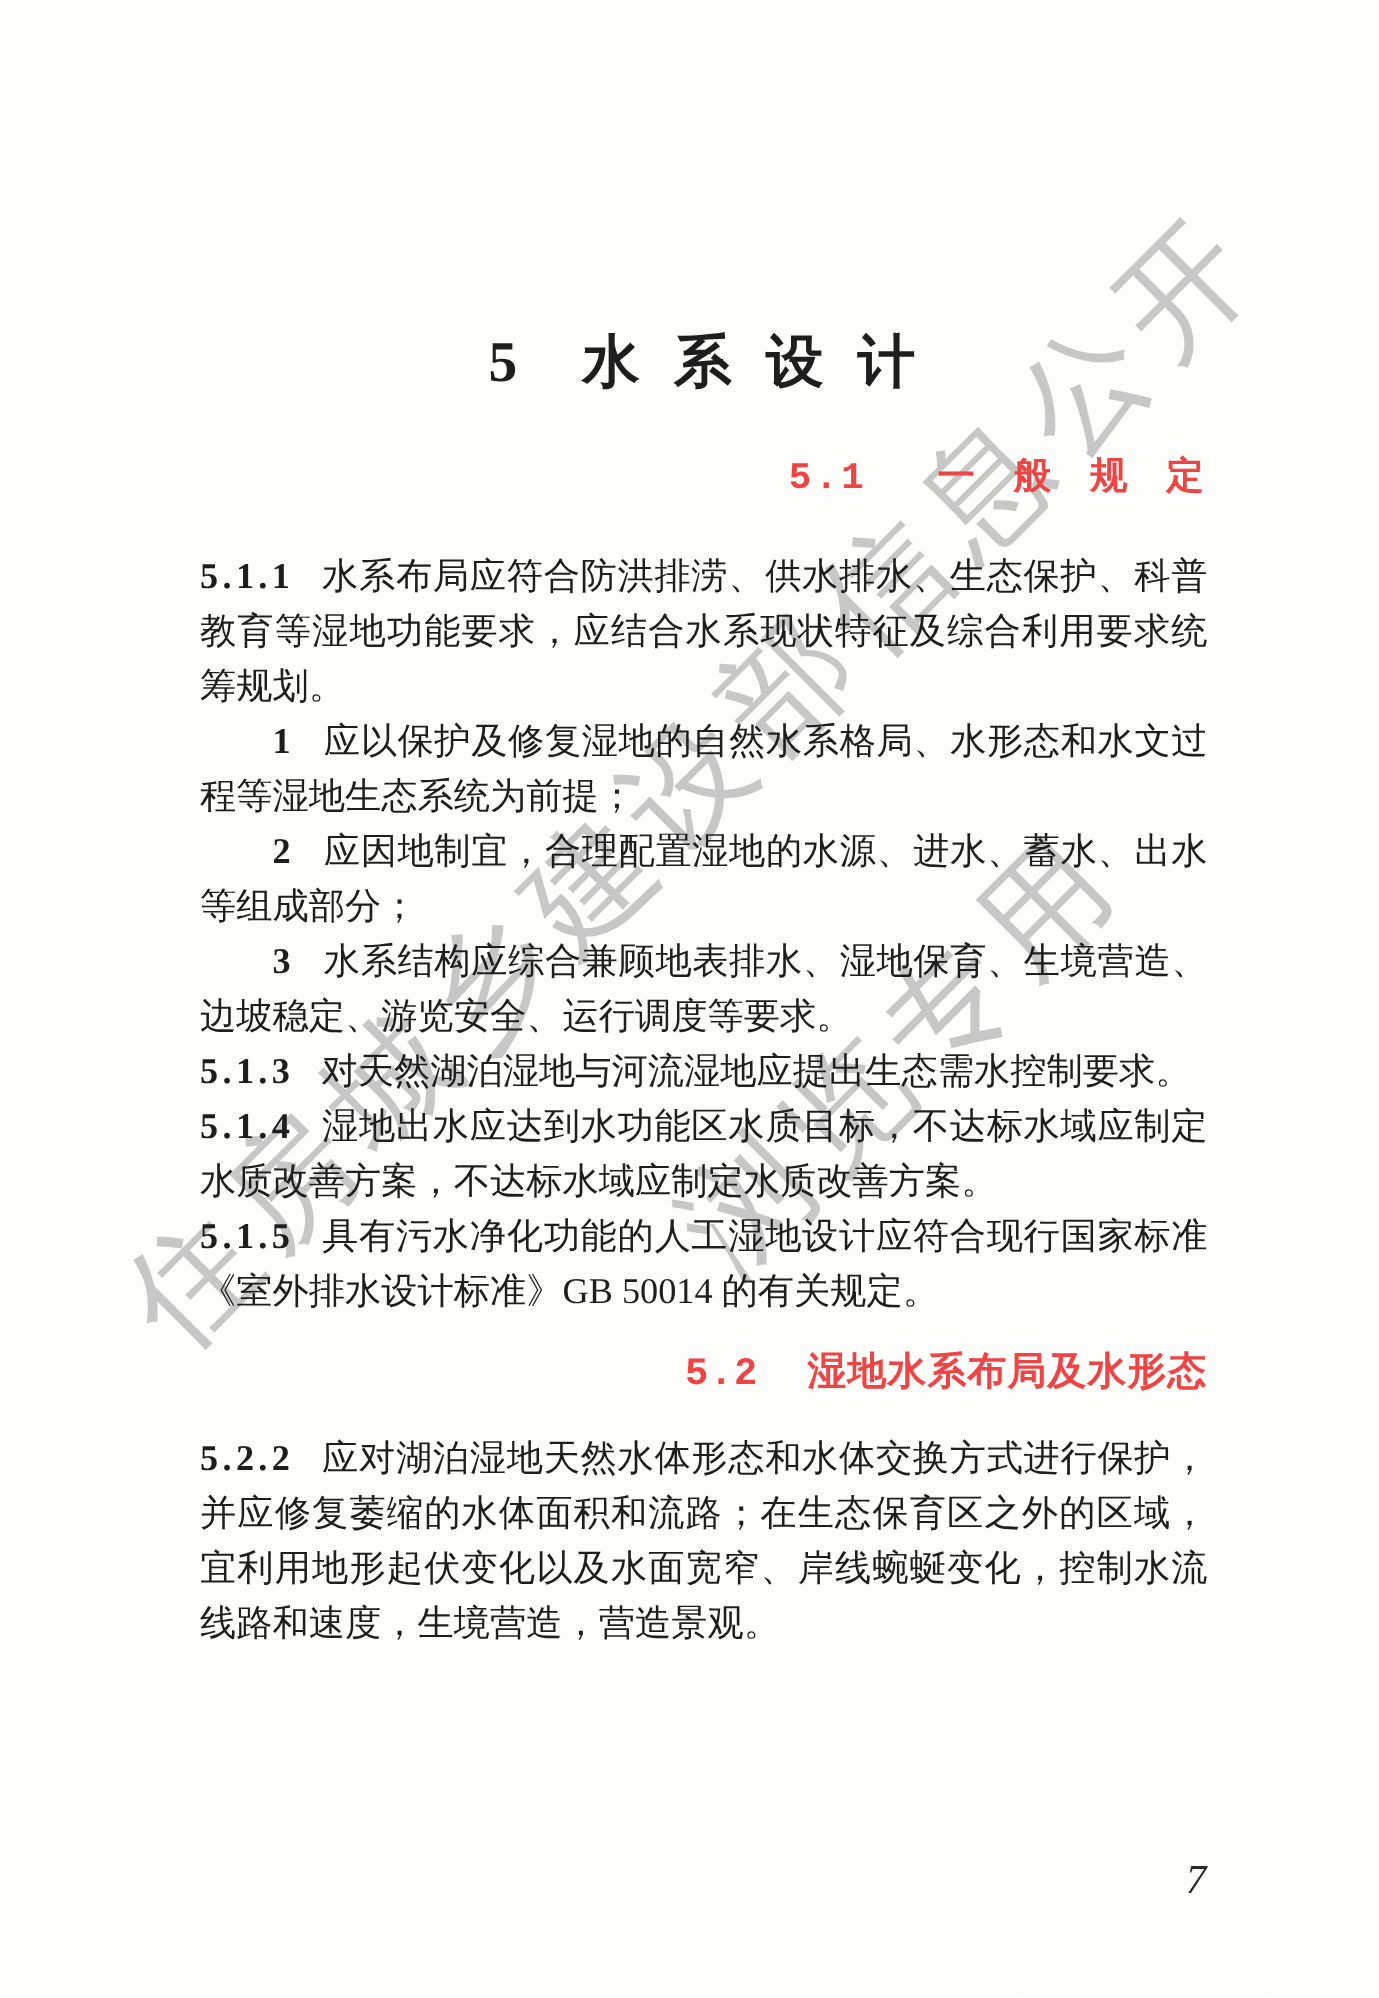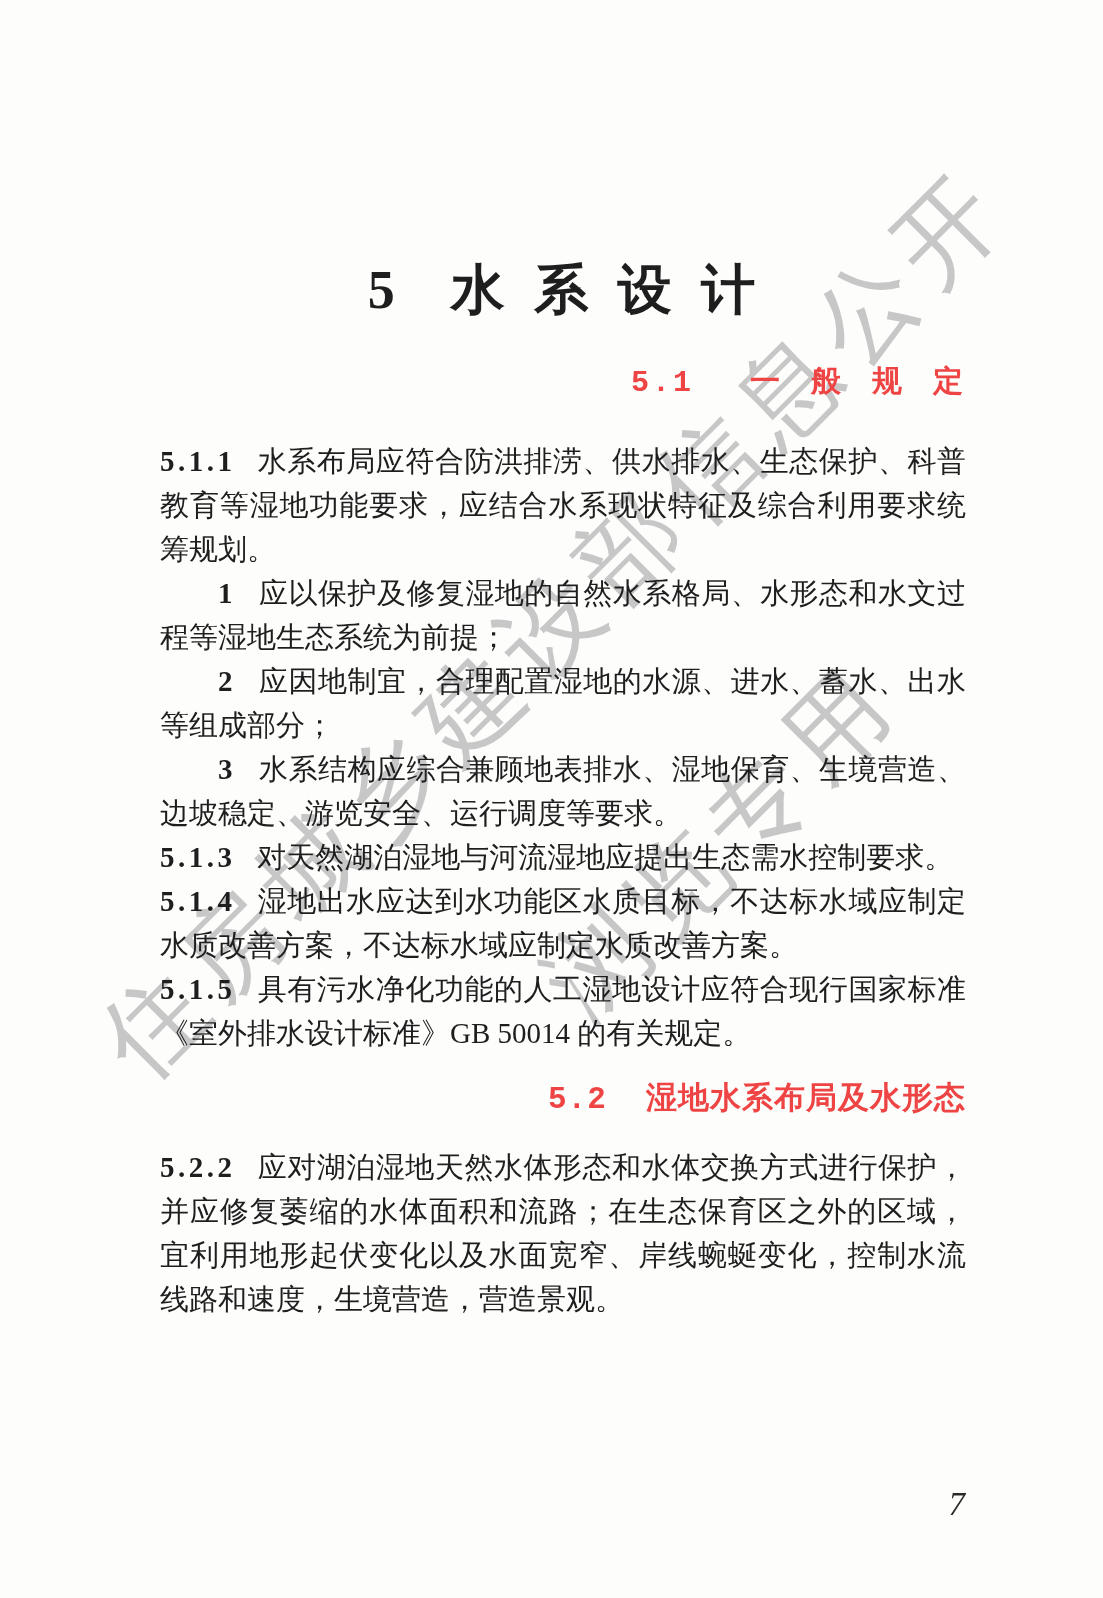--- a/index.html
+++ b/index.html
@@ -33,21 +33,21 @@
     position: absolute;
     z-index: 1;
     left: 160px;
     top: 0;
     width: 806px;
   }
 
   .chapter-title {
     margin: 263px 0 0 0;
     text-align: center;
-    font-size: 54px;
+    font-size: 46px;
     font-weight: bold;
     letter-spacing: 3px;
     word-spacing: 10px;
     line-height: 54px;
     white-space: pre-wrap;
     font-family: "Liberation Serif", serif;
   }
 
   .section-heading {
     text-align: right;

